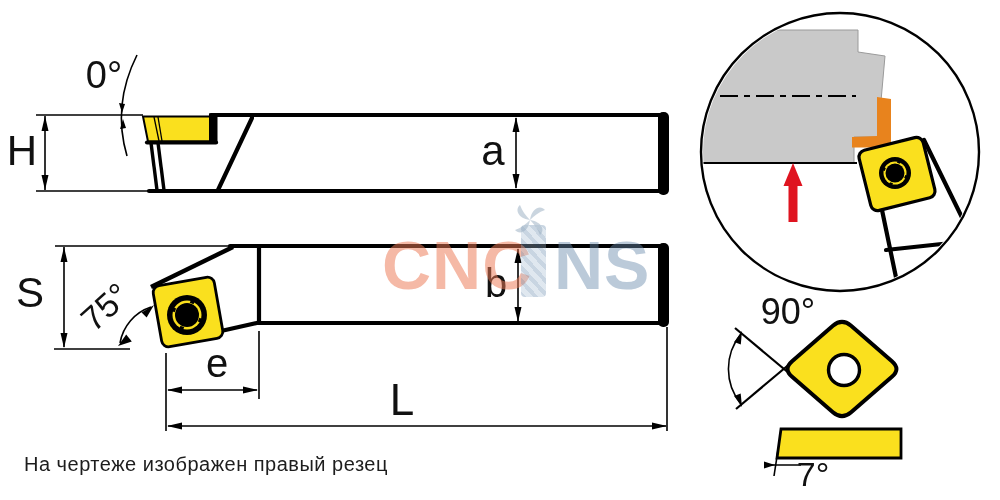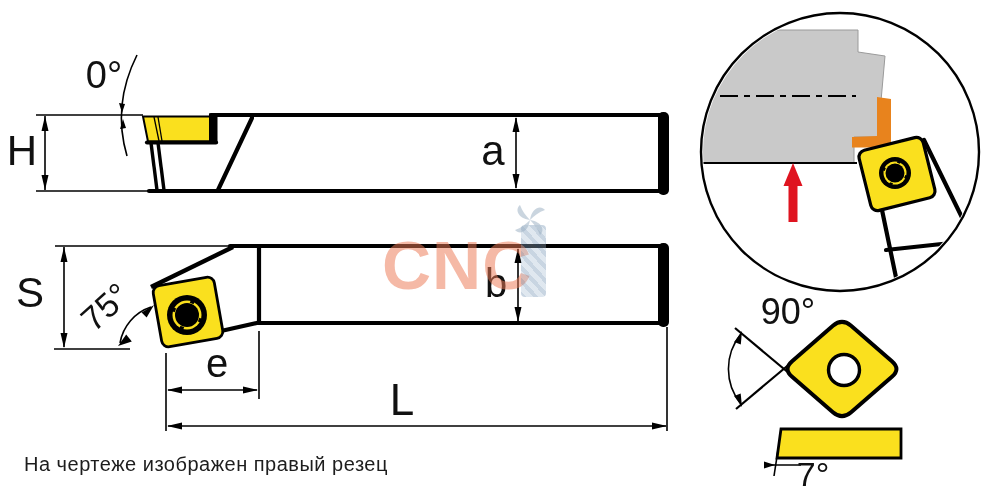--- a/index.html
+++ b/index.html
@@ -167,20 +167,21 @@
     <path class="yellow" stroke="#000" stroke-width="2.8" d="M 781,429 L 901,429 L 901,458 L 777,458 Z"></path>
     <line class="thin" x1="764" y1="465" x2="801" y2="465"></line>
     <line class="thin" x1="778" y1="450" x2="774" y2="476"></line>
     <polygon class="arrow" points="775,465 764,461.5 764,468.5"></polygon>
     <text class="lbl" x="813" y="477" font-size="34" text-anchor="middle" dominant-baseline="middle">7°</text>
   </g>
 </svg>
 
 <div class="wm wm-cnc" style="left:350px;top:231px;">CNC</div>
 <div id="drillbit"></div>
+<div class="wm wm-ns" style="left:554px;top:231px;">NS</div>
 <svg id="pinwheel" width="36" height="36" viewBox="-18 -18 36 36">
   <g fill="rgba(150,172,192,0.5)">
     <path d="M0 0 C 2,-13 11,-15 15,-10 C 9,-8 4,-4 0,0 Z"></path>
     <path d="M0 0 C 13,2 15,11 10,15 C 8,9 4,4 0,0 Z"></path>
     <path d="M0 0 C -2,13 -11,15 -15,10 C -9,8 -4,4 0,0 Z"></path>
     <path d="M0 0 C -13,-2 -15,-11 -10,-15 C -8,-9 -4,-4 0,0 Z"></path>
   </g>
 </svg>
 
 <div id="note">На чертеже изображен правый резец</div>

